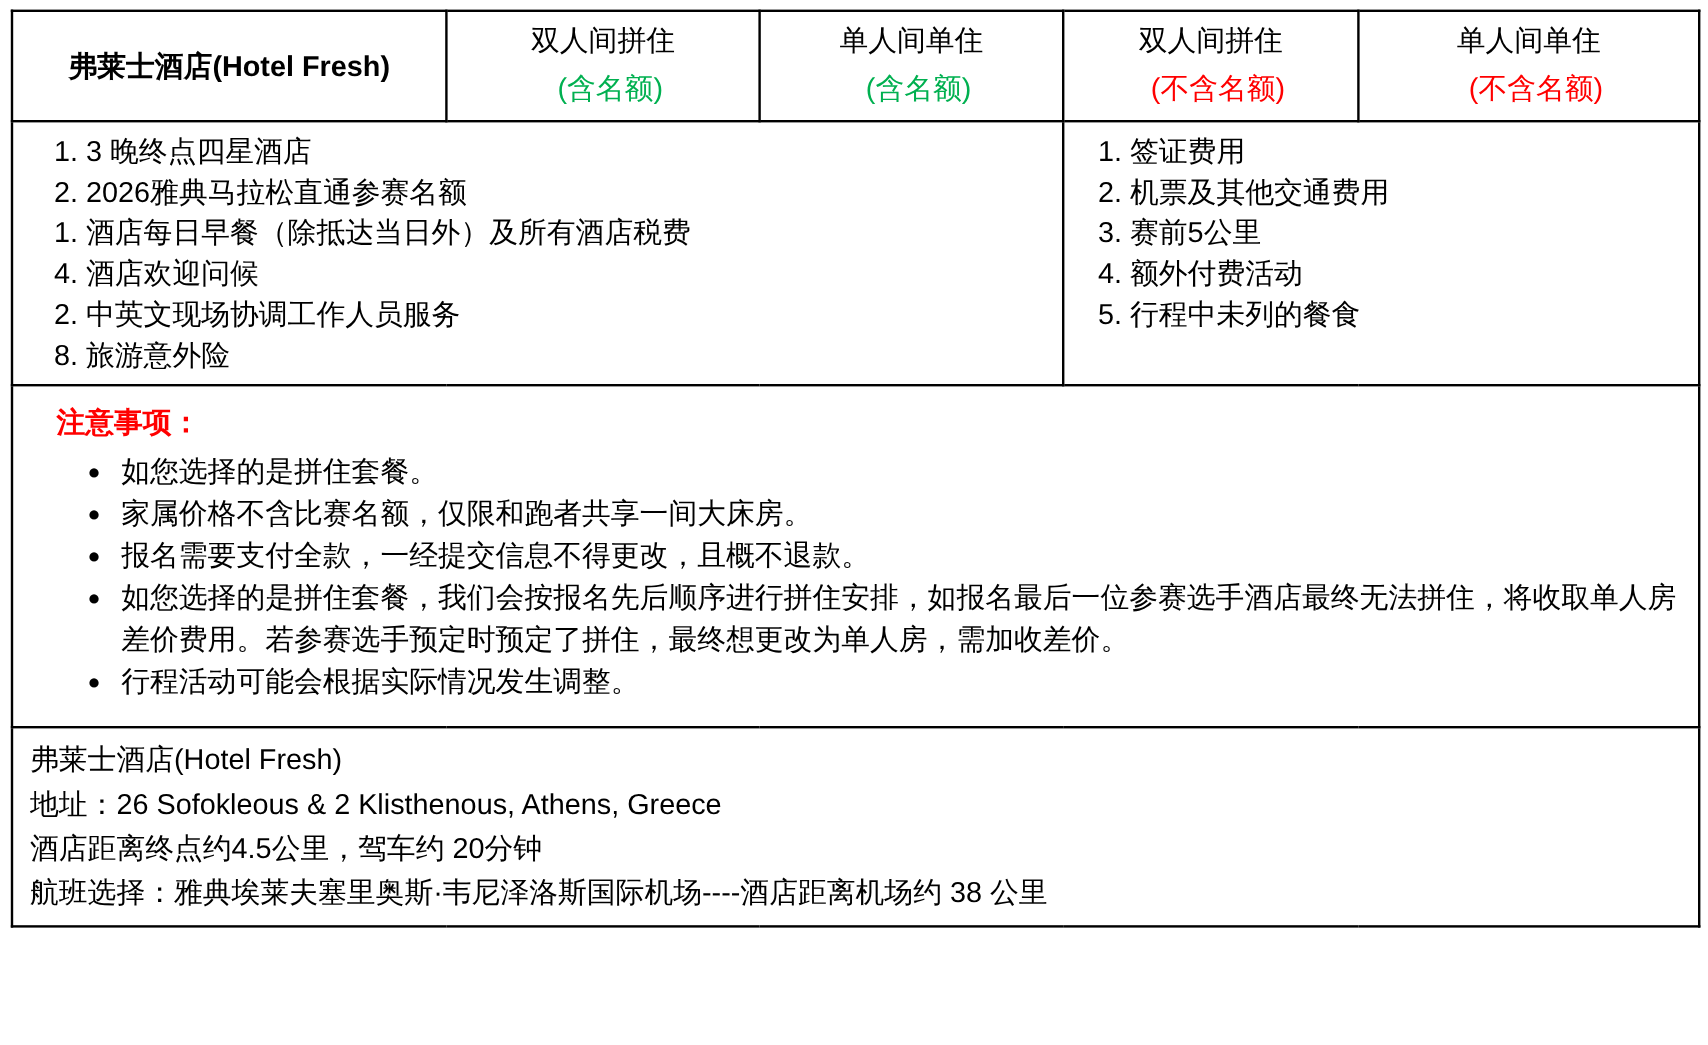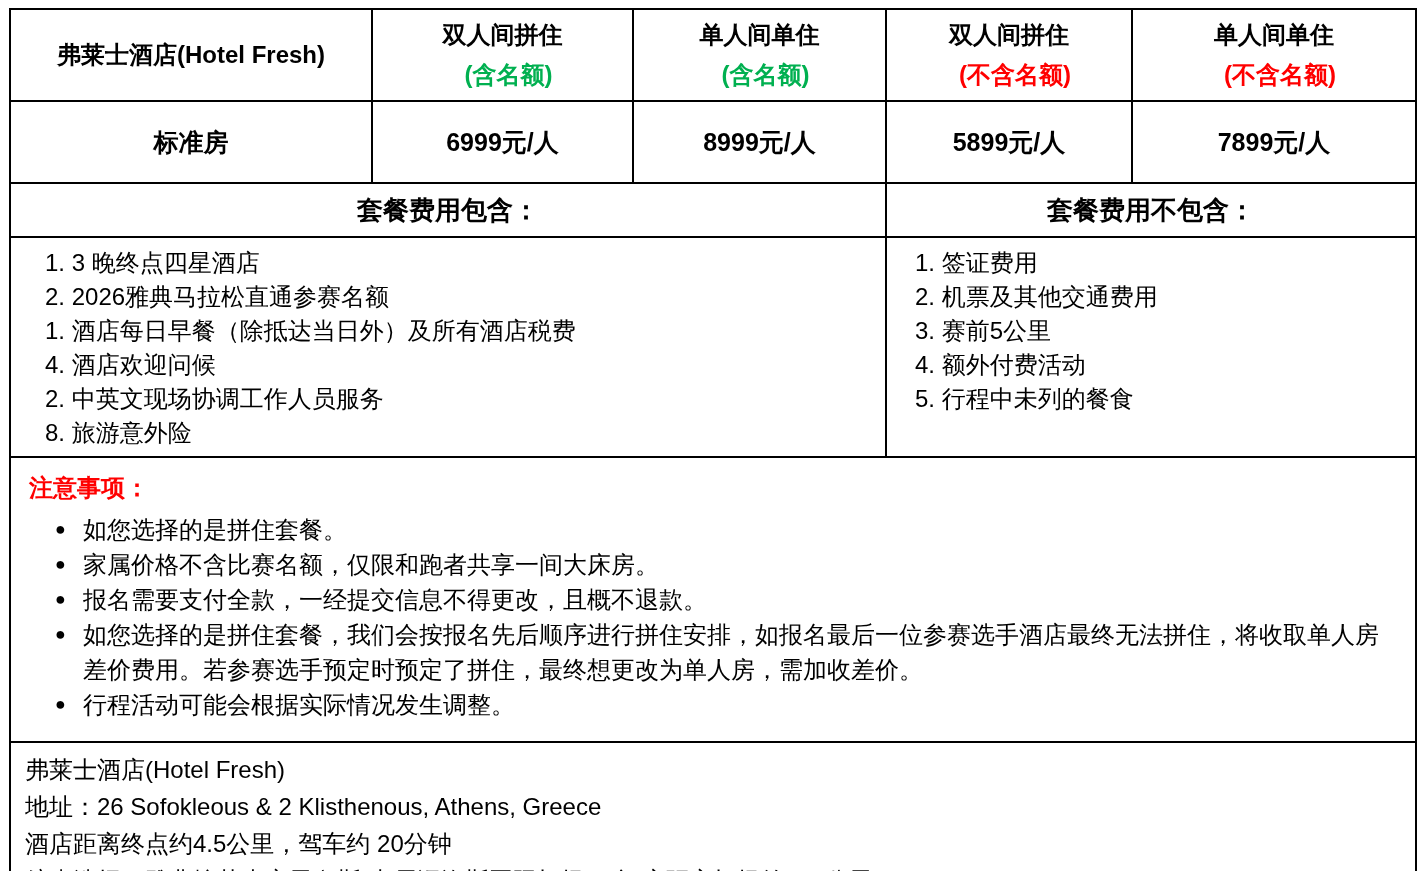--- a/index.html
+++ b/index.html
@@ -30,21 +30,21 @@
   tr.r4 td { height: 204px; }
   tr.r5 td { height: 263px; }
   tr.r6 td { height: 146px; }
 
   .hotel-name-cell {
     font-weight: bold;
     font-size: 24px;
     text-align: center;
   }
   .hdr {
-    font-weight: bold;
+    font-weight: normal;
     font-size: 24px;
     text-align: center;
     line-height: 1.1;
   }
   .hdr .l1 { display: block; }
   .hdr .l2 { display: block; margin-top: 14px; padding-left: 12px; }
   .label-cell, .price-cell {
     font-weight: bold;
     font-size: 25px;
     text-align: center;
@@ -58,21 +58,21 @@
     vertical-align: top;
     font-size: 24px;
     padding: 8px 10px 6px 34px;
   }
   .list-cell.right { padding-left: 28px; }
   .plain-list { margin: 0; padding: 0; list-style: none; }
   .plain-list li { line-height: 34px; }
   .notes-cell {
     vertical-align: top;
     font-size: 24px;
-    padding: 12px 18px 8px 18px;
+    padding: 12px 18px 8px 36px;
     margin-top: 43px;
   }
   .notes-title {
     font-weight: bold;
     font-size: 24px;
     margin: 2px 0 8px 0;
   }
   .notes-list { margin: 0 0 0 26px; padding: 0; list-style: none; }
   .notes-list li {
     position: relative;
@@ -121,46 +121,21 @@
     <td class="hdr">
       <span class="l1">双人间拼住</span>
       <span class="l2" style="color: rgb(255, 0, 0);">(不含名额)</span>
     </td>
     <td class="hdr">
       <span class="l1">单人间单住</span>
       <span class="l2" style="color: rgb(255, 0, 0);">(不含名额)</span>
     </td>
   </tr>
 
-  <tr class="r2">
-    <td class="label-cell">
-      <span>标准房</span>
-    </td>
-    <td class="price-cell">
-      <span>6999元/人</span>
-    </td>
-    <td class="price-cell">
-      <span>8999元/人</span>
-    </td>
-    <td class="price-cell">
-      <span>5899元/人</span>
-    </td>
-    <td class="price-cell">
-      <span>7899元/人</span>
-    </td>
-  </tr>
 
-  <tr class="r3">
-    <td class="sec-hdr" colspan="3">
-      <span>套餐费用包含：</span>
-    </td>
-    <td class="sec-hdr" colspan="2">
-      <span>套餐费用不包含：</span>
-    </td>
-  </tr>
 
   <tr class="r4">
     <td class="list-cell" colspan="3">
       <ul class="plain-list">
         <li>1. 3 晚终点四星酒店</li>
         <li>2. 2026雅典马拉松直通参赛名额</li>
         <li>1. 酒店每日早餐（除抵达当日外）及所有酒店税费</li>
         <li>4. 酒店欢迎问候</li>
         <li>2. 中英文现场协调工作人员服务</li>
         <li>8. 旅游意外险</li>

